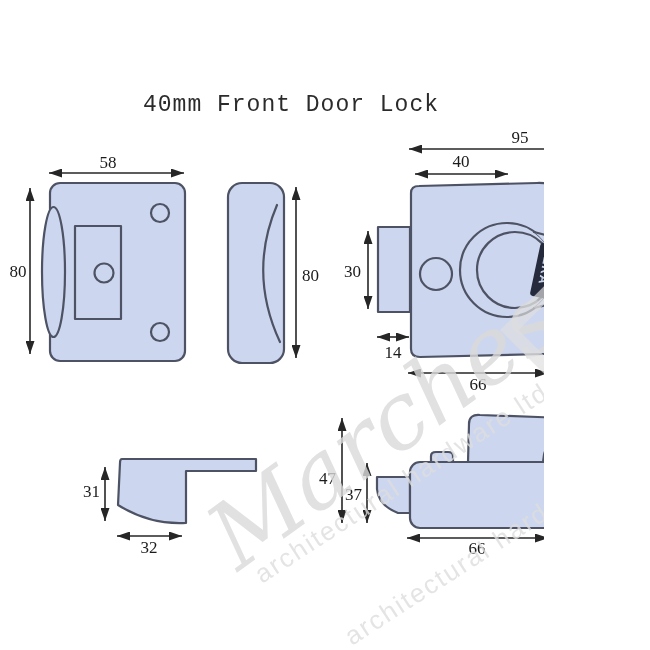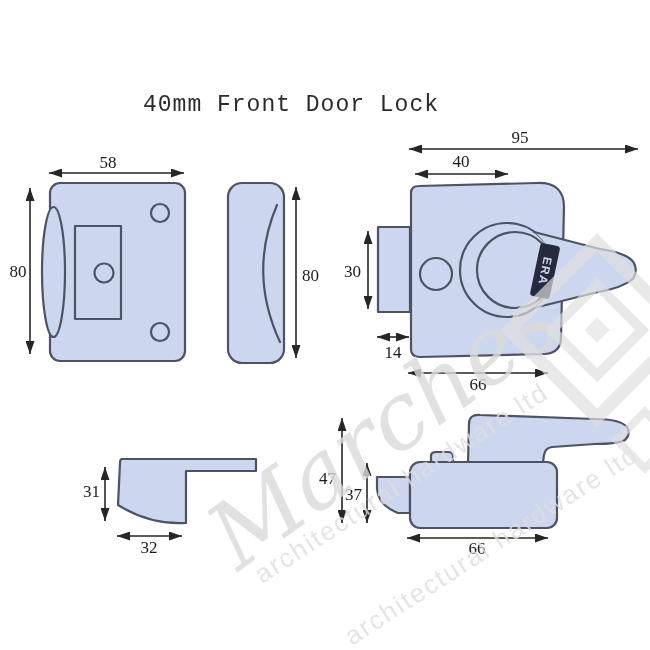--- a/index.html
+++ b/index.html
@@ -1,16 +1,16 @@
 <!DOCTYPE html>
 <html><head>
 <meta charset="utf-8">
 <style>
   html,body{margin:0;padding:0;background:#ffffff;}
-  .page{position:relative;width:650px;height:650px;background:#ffffff;overflow:hidden;
+  .page{position:relative;width:544px;height:650px;background:#ffffff;overflow:hidden;
         font-family:"Liberation Sans",sans-serif;}
   svg{display:block;}
   .part{fill:#ccd6ee;stroke:#4d5364;stroke-width:2.2;stroke-linejoin:round;stroke-linecap:round;}
   .partline{fill:none;stroke:#4d5364;stroke-width:2.2;stroke-linejoin:round;stroke-linecap:round;}
   .partfill{fill:#ccd6ee;stroke:none;}
   .dimline{stroke:#262626;stroke-width:1.6;}
   .dimtext{font-family:"Liberation Serif",serif;font-size:17px;fill:#1b1b1b;}
   .titletext{font-family:"Liberation Mono",monospace;font-size:23px;letter-spacing:1px;fill:#2b2b2b;}
   .logobox{fill:#252b3d;stroke:none;}
   .logotext{font-family:"Liberation Sans",sans-serif;font-size:12px;font-weight:bold;

